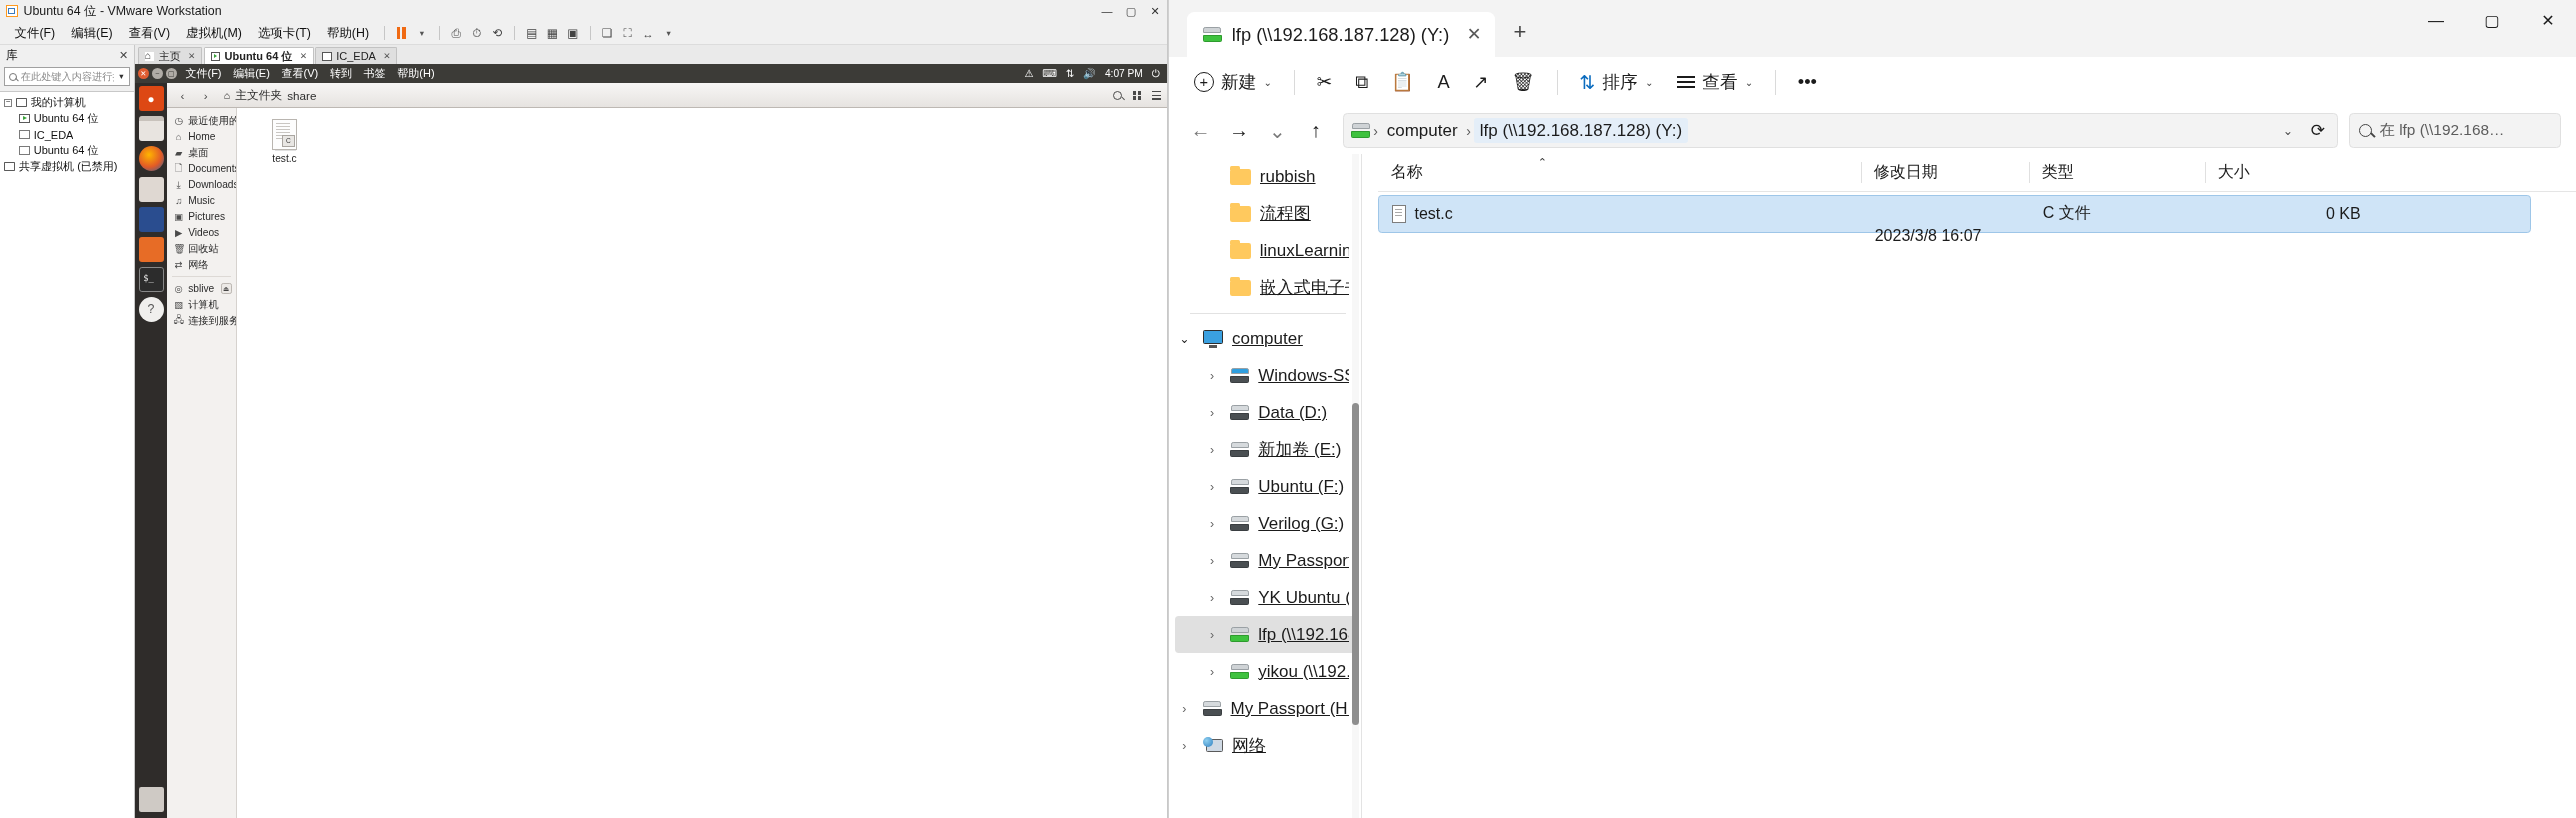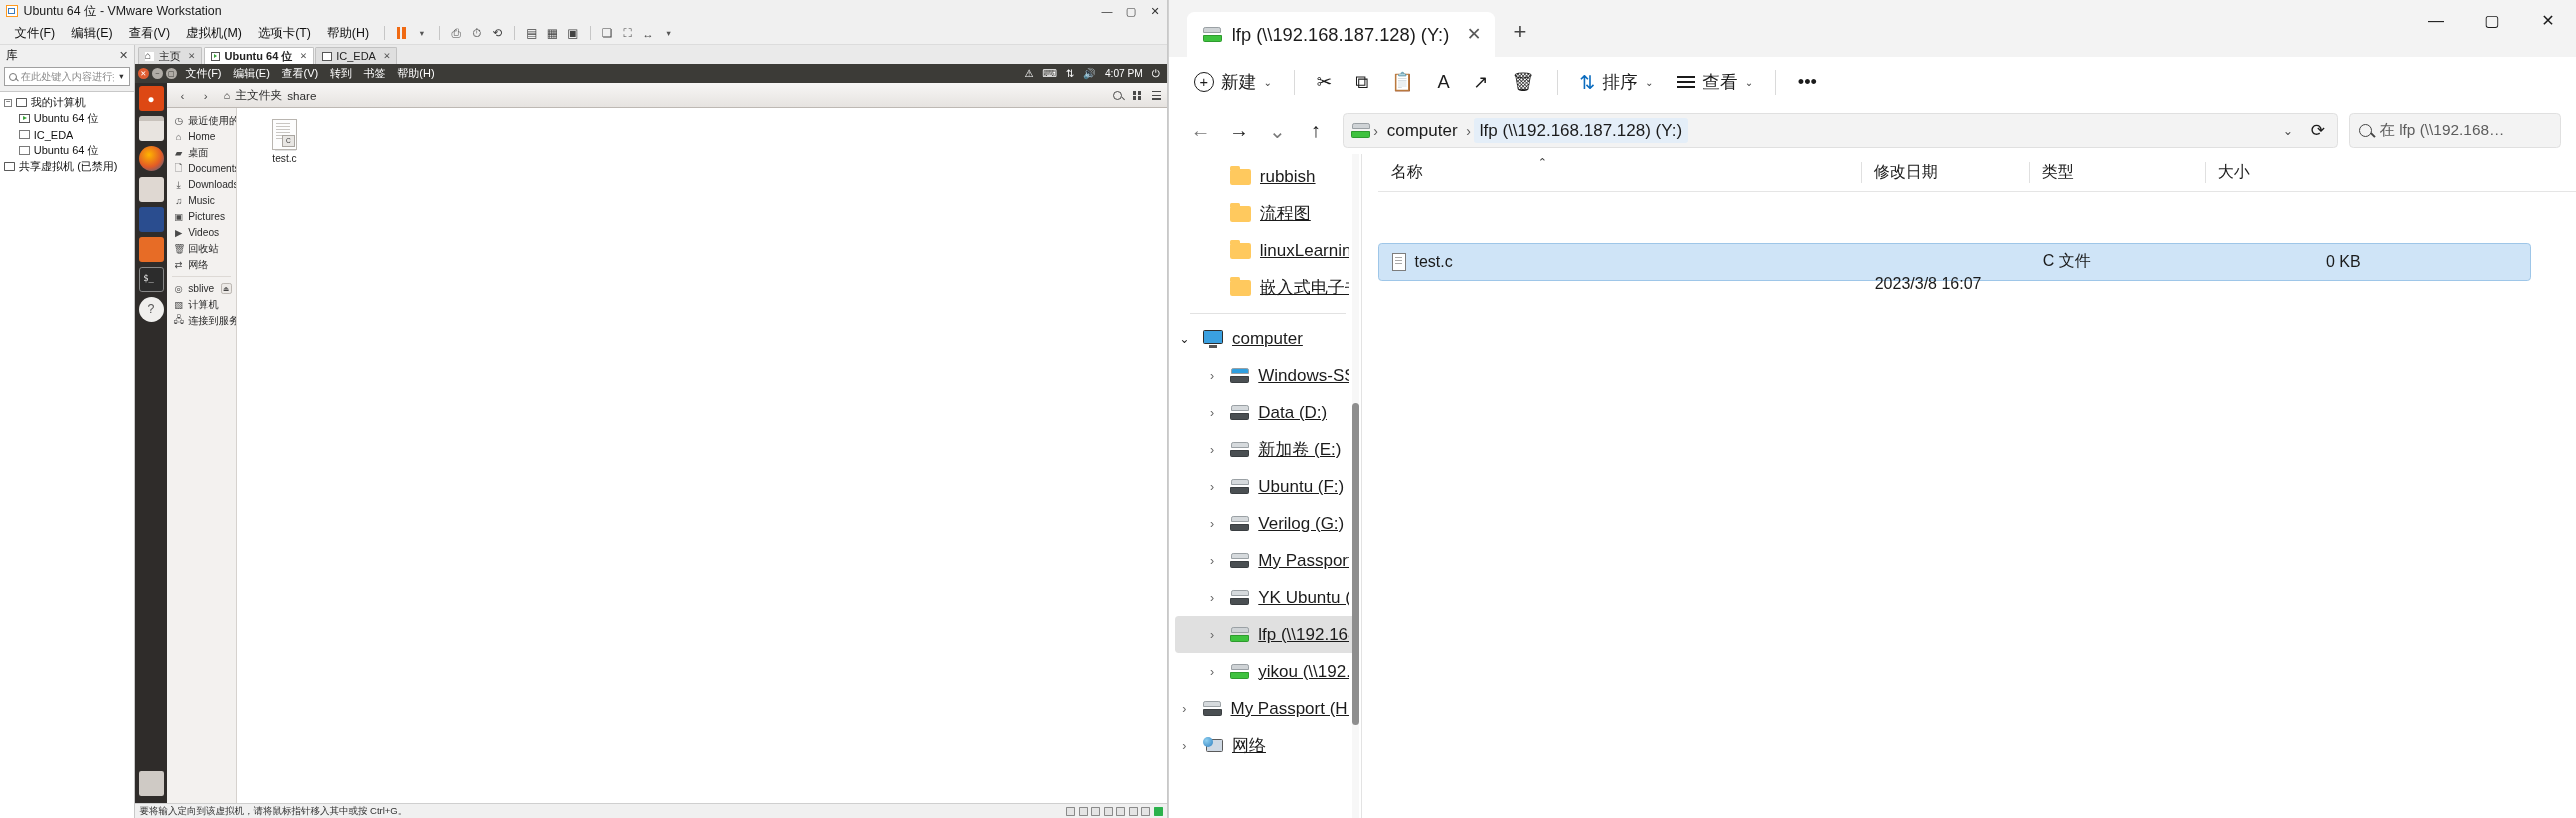--- a/index.html
+++ b/index.html
@@ -304,21 +304,21 @@
                  border: 1.5px solid #5a5a5a; border-radius: 1.5px; }
   .net-ic .gl { position: absolute; left: 0; top: 0; width: 10.2px; height: 10.2px; border-radius: 50%;
                 background: radial-gradient(circle at 35% 35%, #8fd0f0, #2f7fc0); }
   .nav-label { overflow: hidden; text-overflow: clip; text-decoration: underline; }
   .nav-divider { height: 0.7px; background: #e2e2e2; margin: 6.6px 14.6px 6.6px 20.5px; }
   .nav-scroll { position: absolute; right: 2.2px; top: 249px; width: 6.6px; height: 322px;
                 background: #8e8e8e; border-radius: 3.7px; }
   .nav-scrolltrack { position: absolute; right: 2.2px; top: 0; width: 6.6px; bottom: 0; background: #f7f7f7; }
   .ex-vdiv { width: 0.7px; background: #e3e3e3; flex: 0 0 auto; }
 
-  .ex-list { flex: 1 1 auto; display: flex; flex-direction: column; min-width: 0; padding-left: 16px; gap: 48px; }
+  .ex-list { flex: 1 1 auto; display: flex; flex-direction: column; min-width: 0; padding-left: 16px; }
   .list-hdr { height: 38px; display: flex; align-items: center; border-bottom: 0.7px solid #e5e5e5;
               font-size: 16px; color: #1b1b1b; position: relative; }
   .lh-cell { padding: 0 13px; height: 38px; display: flex; align-items: center; position: relative; }
   .lh-cell + .lh-cell::before { content: ""; position: absolute; left: 0; top: 8.8px; bottom: 8.8px;
                                 width: 0.7px; background: #e0e0e0; }
   .lh-cell.c-name { width: 483px; }
   .lh-cell.c-date { width: 168px; }
   .lh-cell.c-type { width: 176px; }
   .lh-cell.c-size { width: 168px; }
   .sort-caret { position: absolute; left: 160px; top: 2.2px; font-size: 11px; color: #3a3a3a; }
@@ -575,33 +575,20 @@
                 <div class="file-item">
                   <span class="file-ic"></span>
                   <span class="file-name">test.c</span>
                 </div>
               </div>
             </div>
           </div>
         </div>
       </div>
 
-      <div class="vm-statusbar">
-        <span>要将输入定向到该虚拟机，请将鼠标指针移入其中或按 Ctrl+G。</span>
-        <span class="vmsb-icons">
-          <i class="vmsb-ic"></i>
-          <i class="vmsb-ic"></i>
-          <i class="vmsb-ic"></i>
-          <i class="vmsb-ic"></i>
-          <i class="vmsb-ic"></i>
-          <i class="vmsb-ic"></i>
-          <i class="vmsb-ic"></i>
-          <i class="vmsb-ic green"></i>
-        </span>
-      </div>
 
     </div>
   </div>
 </div>
 
 <div id="explorer">
 
   <div class="ex-titlebar">
     <div class="ex-tab">
       <span class="drive-ic">

